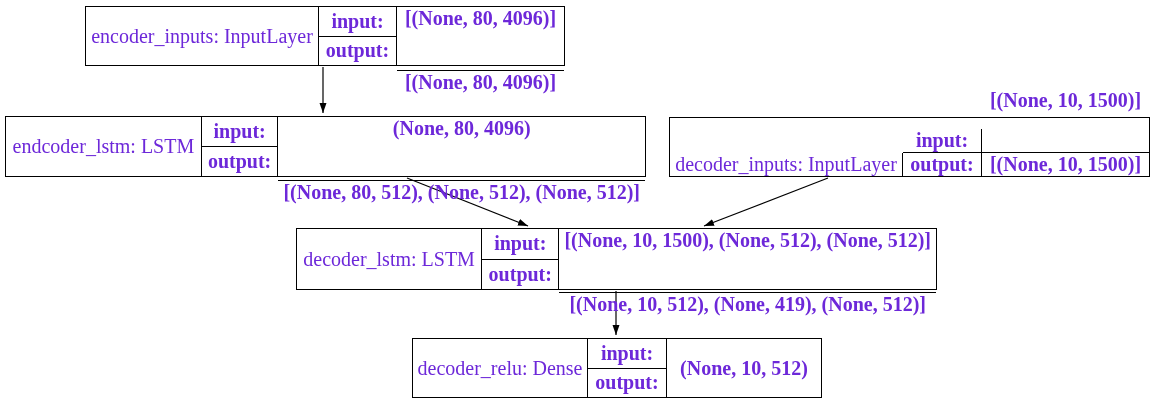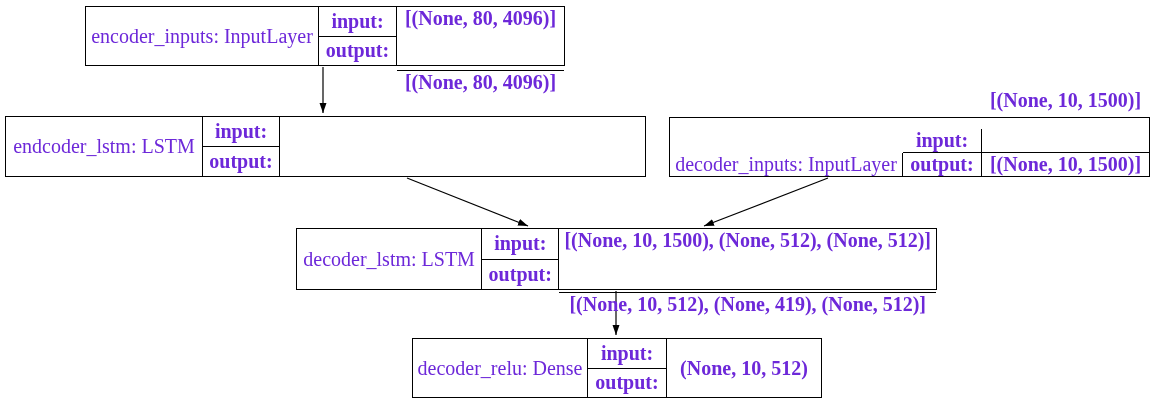--- a/index.html
+++ b/index.html
@@ -86,20 +86,24 @@
       <div class="val-cell">[(None, 80, 4096)]</div>
     </div>
   </div>
 
   <div class="node" style="left:5px; top:116px; width:641px; height:61px;">
     <div class="label-cell" style="width:197px;">endcoder_lstm: LSTM</div>
     <div class="io-col" style="width:77px;">
       <div class="io-cell">input:</div>
       <div class="io-cell">output:</div>
     </div>
+    <div class="val-col">
+      <div class="val-cell">(None, 80, 4096)</div>
+      <div class="val-cell">[(None, 80, 512), (None, 512), (None, 512)]</div>
+    </div>
   </div>
 
   <div class="node" style="left:669px; top:117px; width:481px; height:60px;align-items:flex-end;">
     <div class="label-cell" style="width:233px;">decoder_inputs: InputLayer</div>
     <div class="io-col" style="width:79px;">
       <div class="io-cell">input:</div>
       <div class="io-cell">output:</div>
     </div>
     <div class="val-col">
       <div class="val-cell">[(None, 10, 1500)]</div>

